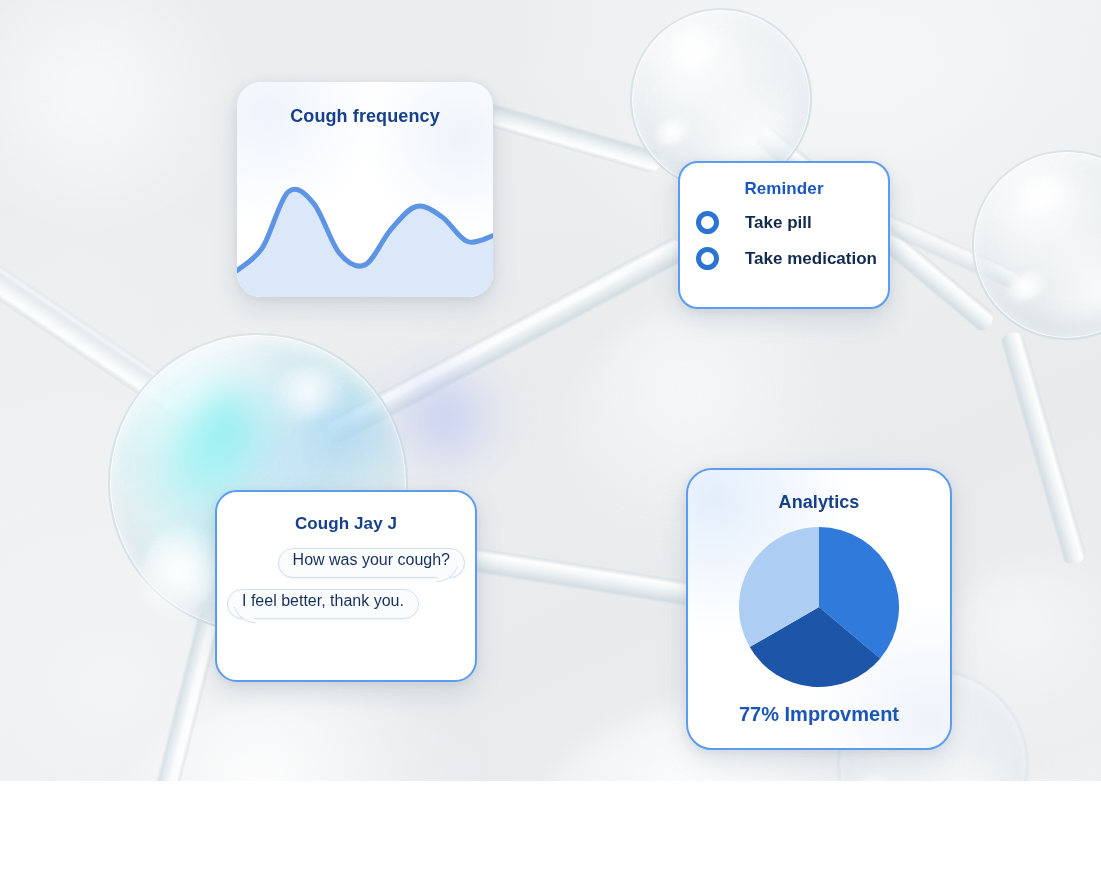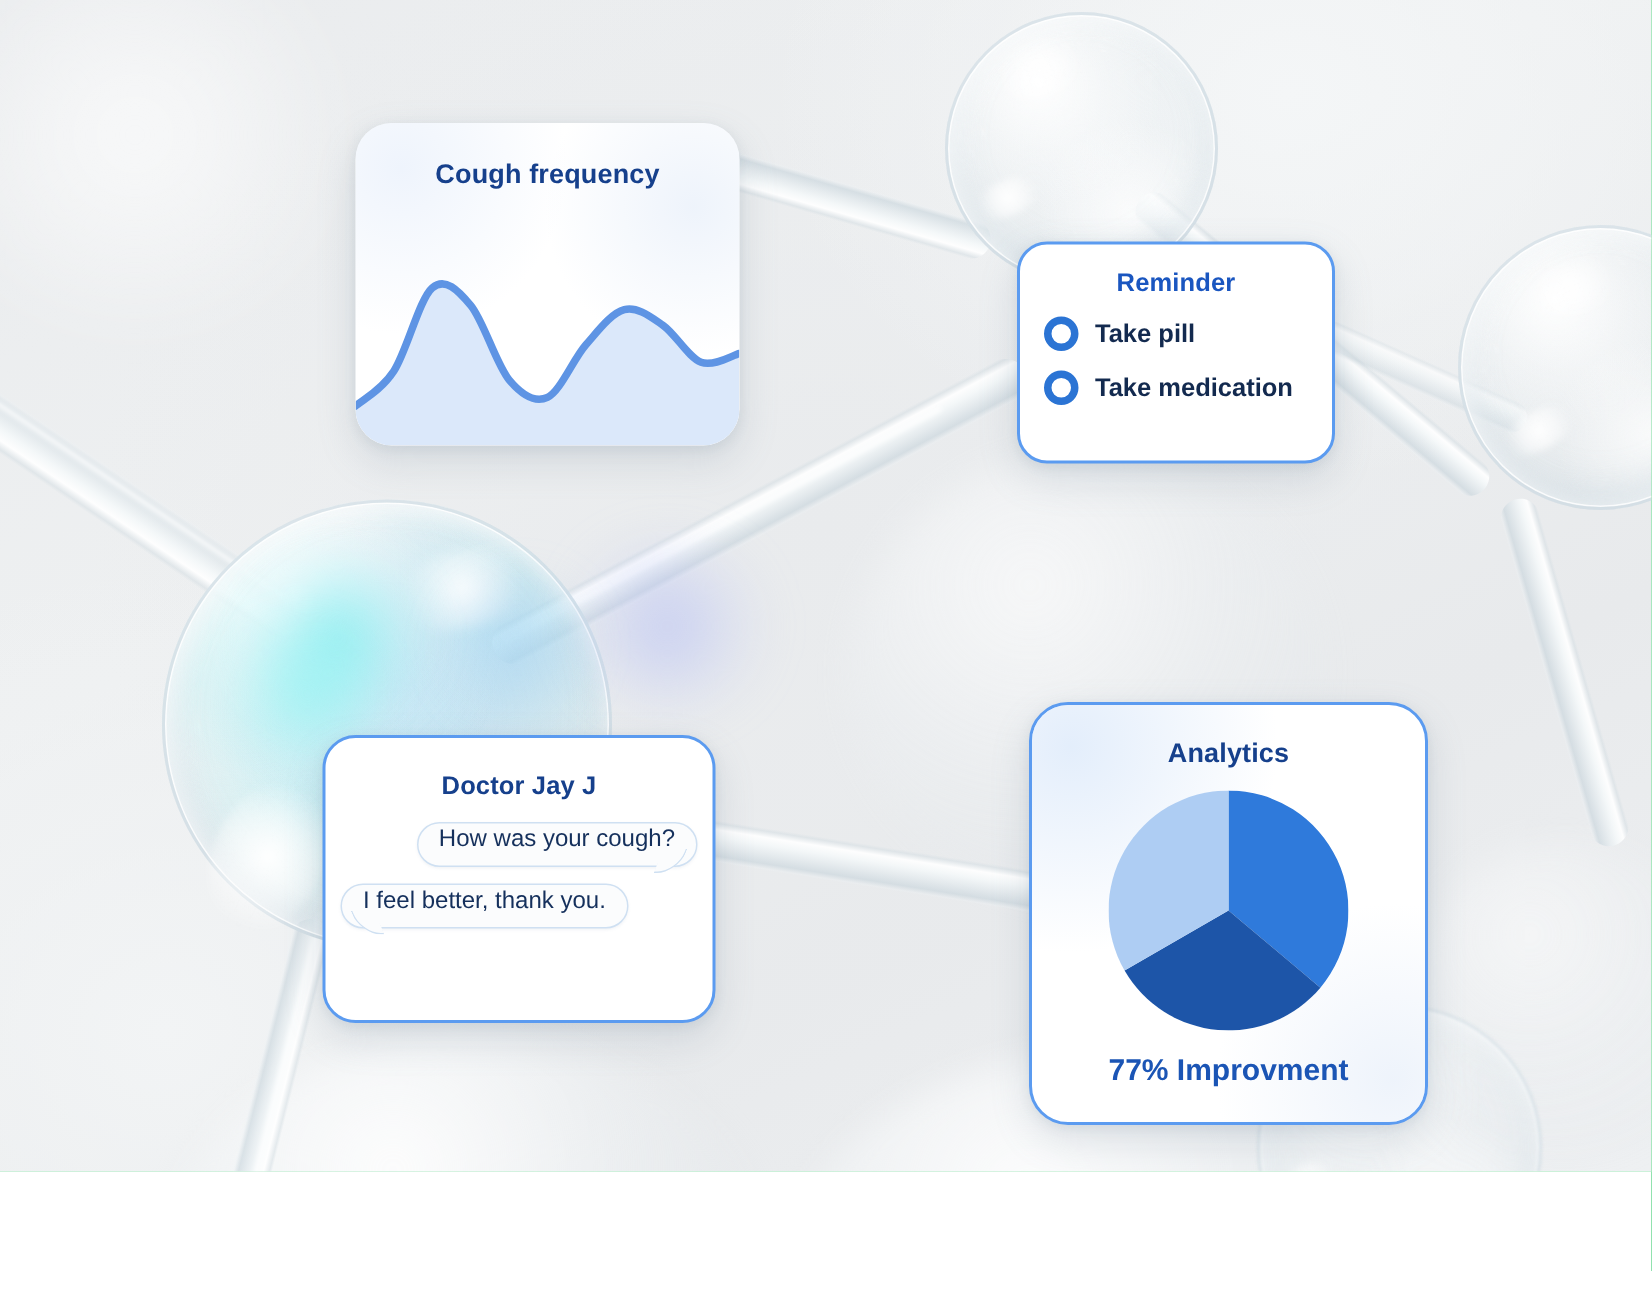--- a/index.html
+++ b/index.html
@@ -160,21 +160,21 @@
   #cough-chart { position: absolute; left: 0; right: 0; bottom: 0; width: 256px; height: 160px; }
 
   
   #reminder-card {
     left: 678px; top: 143px; width: 208px; height: 144px;
     border-radius: 20px;
   }
   #reminder-card .card-title { font-size: 17px; padding-top: 16px; color:#1a56c0; }
   .reminder-list { position: relative; padding: 12px 0 0 16px; }
   .reminder-item {
-    display: flex; align-items: center; gap: 11px;
+    display: flex; align-items: center; gap: 26px;
     margin-bottom: 13px;
   }
   .radio-ring {
     width: 23px; height: 23px; border-radius: 50%;
     border: 5px solid #2b74d4;
     box-sizing: border-box;
     flex: 0 0 auto;
   }
   .reminder-label {
     font-size: 17px; font-weight: bold; color: #132a4f;
@@ -335,21 +335,21 @@
         <span class="reminder-label">Take pill</span>
       </div>
       <div class="reminder-item">
         <span class="radio-ring"></span>
         <span class="reminder-label">Take medication</span>
       </div>
     </div>
   </div>
 
   <div class="card bordered" id="chat-card">
-    <div class="card-title">Doctor Jay J</div>
+    <div class="card-title">Cough Jay J</div>
     <div class="bubbles">
       <div class="bubble-row right">
         <div class="bubble tail-right">How was your cough?</div>
       </div>
       <div class="bubble-row left">
         <div class="bubble tail-left">I feel better, thank you.</div>
       </div>
     </div>
   </div>
 

